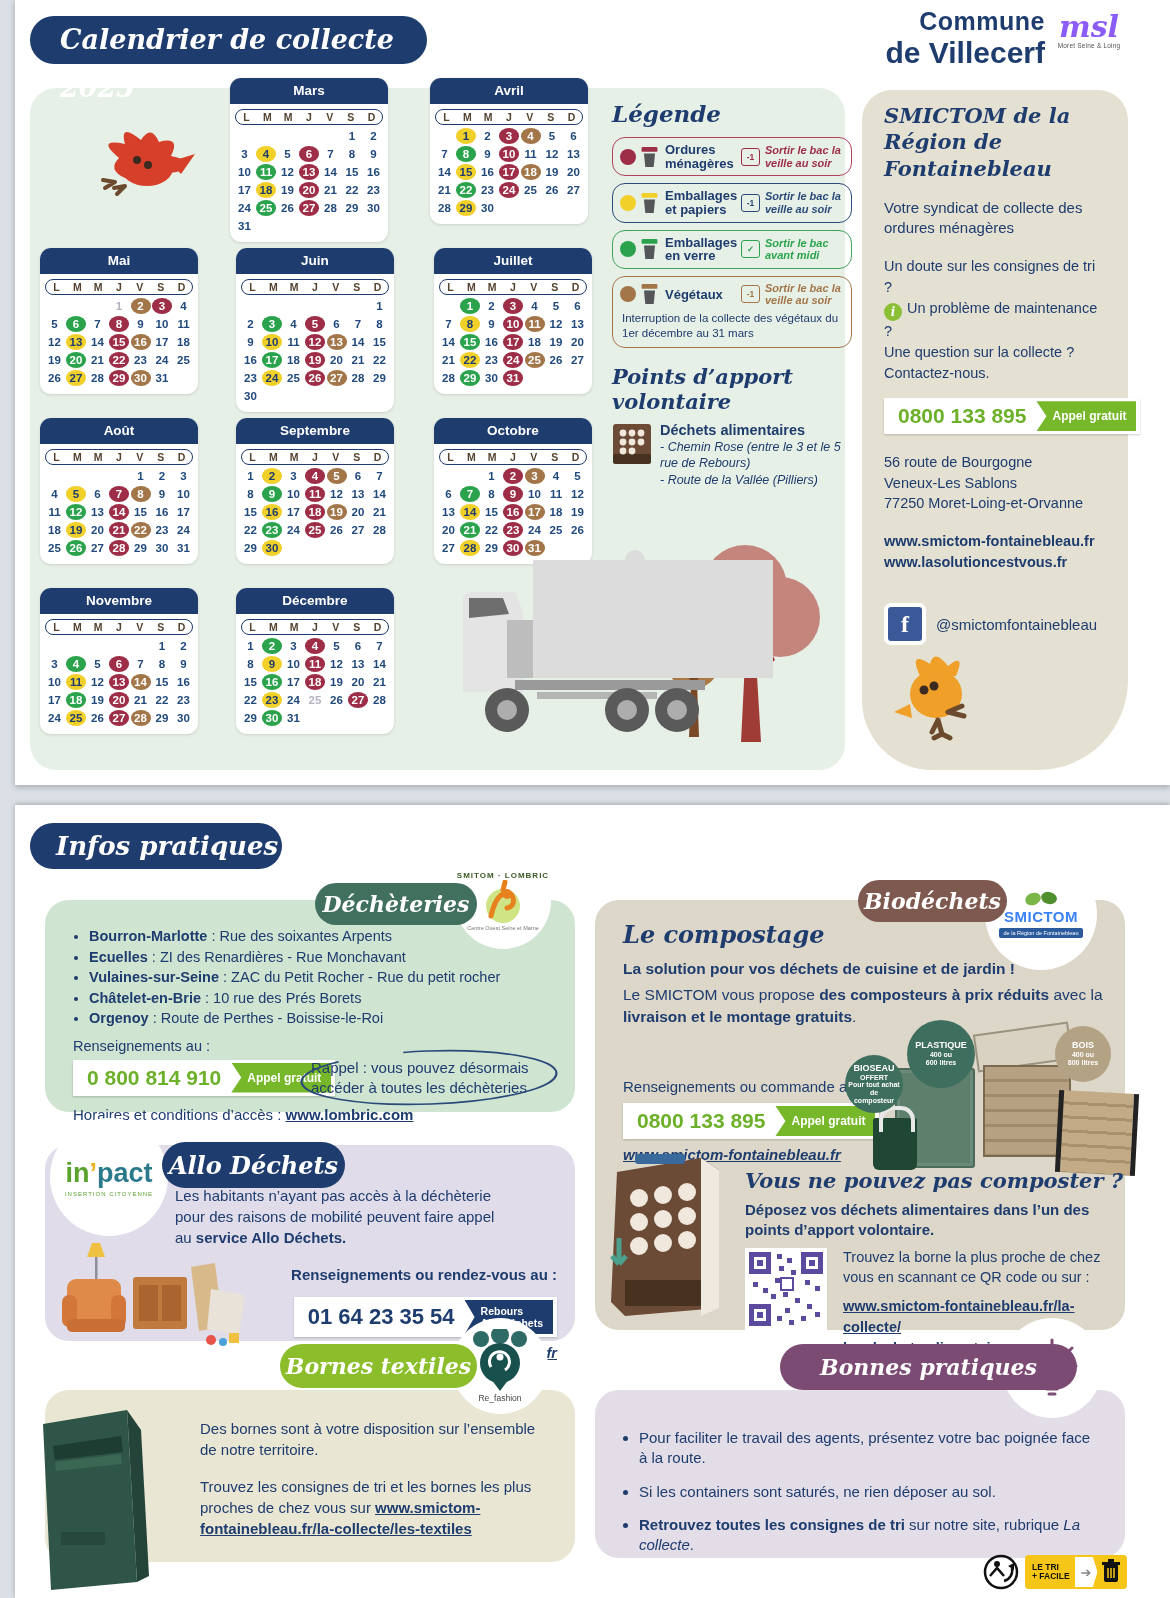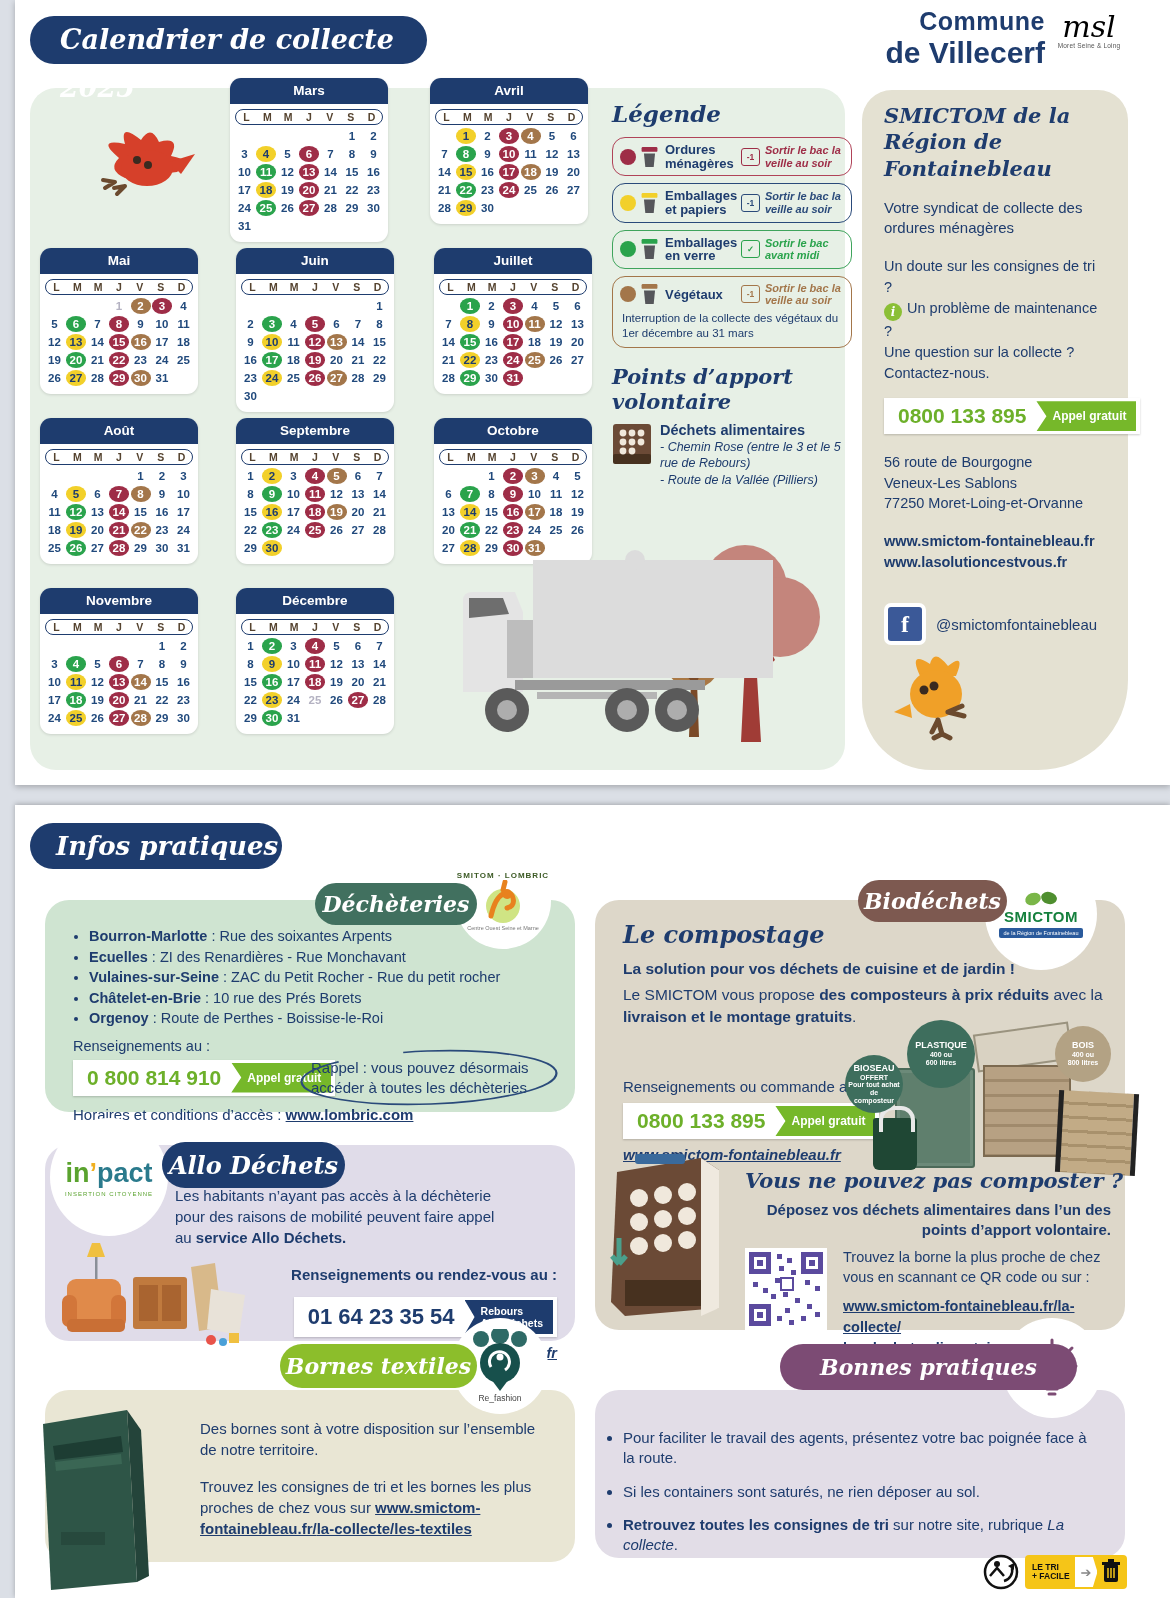--- a/index.html
+++ b/index.html
@@ -10,22 +10,22 @@
   .hand{font-family:"DejaVu Serif",serif;font-style:italic;font-weight:700;}
   .b{font-weight:700}.i{font-style:italic}.u{text-decoration:underline}
 
   
   .title-pill{position:absolute;left:15px;top:16px;width:397px;height:48px;background:#1e3c6e;
     border-radius:24px;color:#fff;font-size:27px;line-height:48px;padding-left:30px;box-sizing:border-box;}
   .commune{position:absolute;left:790px;top:8px;width:240px;text-align:right;line-height:1.1;}
   .commune-l1{font-size:25px;font-weight:800;letter-spacing:.5px;}
   .commune-l2{font-size:30px;font-weight:800;}
   .msl-logo{position:absolute;left:1035px;top:12px;width:78px;height:50px;text-align:center;}
-  .msl-text{display:block;font-family:"DejaVu Serif",serif;font-style:italic;font-weight:400;
-    font-size:30px;line-height:30px;color:#000000;}
+  .msl-text{display:block;font-family:"DejaVu Serif",serif;font-style:italic;font-weight:700;
+    font-size:30px;line-height:30px;color:#8b5cf6;}
   .msl-sub{display:block;font-size:6.5px;color:#555;letter-spacing:.2px;}
   .green-panel{position:absolute;left:15px;top:88px;width:815px;height:682px;background:#e7f0e6;border-radius:26px;}
   .sidebar{position:absolute;left:847px;top:90px;width:266px;height:680px;background:#e4e1d2;
     border-radius:30px 30px 90px 70px;padding:13px 22px;box-sizing:border-box;}
   .sb-title{font-size:21px;line-height:1.25;}
   .sb-sub{margin-top:16px;font-size:15px;line-height:1.35;}
   .sb-questions{margin-top:18px;font-size:14.5px;line-height:1.45;}
   .info-icon{display:inline-block;width:18px;height:18px;background:#8bbf35;border-radius:50%;
     color:#fff;font-weight:700;text-align:center;line-height:18px;font-size:12px;margin-right:5px;vertical-align:-3px;}
   .info-icon::before{content:"i";font-family:"DejaVu Serif",serif;font-style:italic;}
@@ -118,21 +118,21 @@
   .lombric-circle{left:440px;top:48px;width:96px;height:96px;}
   .lombric-top{font-size:8px;font-weight:800;color:#3c5a25;letter-spacing:1px;}
   .lombric-sub{font-size:5.5px;color:#777;margin-top:1px;}
   .inpact-circle{left:35px;top:313px;width:118px;height:118px;}
   .inpact-text{font-size:27px;font-weight:800;}
   .inpact-in{color:#5aa32e}.inpact-apo{color:#f0b020}.inpact-pact{color:#2a7a8c}
   .inpact-sub{font-size:6px;color:#5aa32e;letter-spacing:1px;margin-top:2px;}
   .refashion-circle{left:437px;top:513px;width:96px;height:96px;}
   .refashion-label{font-size:8.5px;color:#444;margin-top:2px;}
   .smictom-circle{left:970px;top:53px;width:112px;height:112px;}
-  .smictom-name{font-size:15px;font-weight:800;color:#15803d;letter-spacing:.5px;}
+  .smictom-name{font-size:15px;font-weight:800;color:#3b82f6;letter-spacing:.5px;}
   .smictom-bar{margin-top:3px;background:#2a5a9c;color:#fff;font-size:5.5px;padding:2px 5px;border-radius:2px;}
   .bulb-circle{left:987px;top:513px;width:100px;height:100px;}
 
   .dech-list{margin:0;padding-left:16px;}
   .dech-list li{font-size:14.5px;line-height:20.5px;color:#1e3c6e;}
   .info-label{font-size:14.5px;margin-top:9px;}
   .dech-phone .phone-num{color:#6db02a;}
   .hours-line{font-size:15px;margin-top:10px;}
   a.link{color:#1e3c6e;font-weight:800;text-decoration:underline;cursor:pointer;}
   .rappel{position:absolute;right:14px;top:148px;width:236px;font-size:15px;line-height:1.3;color:#1e3c6e;
@@ -174,28 +174,28 @@
     border-radius:3px 3px 6px 6px;}
   .bioseau::before{content:"";position:absolute;left:6px;top:-12px;width:28px;height:22px;border:4px solid #e8e8e8;
     border-bottom:none;border-radius:14px 14px 0 0;}
   .wood-a{position:absolute;left:388px;top:165px;width:84px;height:88px;background:repeating-linear-gradient(
     #b7a183 0 12px,#a08a6c 12px 15px);border:2px solid #7c6a50;}
   .wood-a-lid{position:absolute;left:380px;top:128px;width:92px;height:34px;background:#d9d2c2;
     border:2px solid #9a937f;transform:rotate(-8deg);}
   .wood-b{position:absolute;left:462px;top:192px;width:70px;height:82px;background:repeating-linear-gradient(
     #c2ab86 0 11px,#a8916c 11px 14px);border-left:5px solid #222;border-right:5px solid #222;transform:rotate(3deg);}
   .compost-title{position:absolute;left:150px;top:268px;font-size:21px;}
-  .compost-lead{position:absolute;left:150px;top:300px;width:366px;font-size:15px;font-weight:800;line-height:1.35;text-align:right;}
+  .compost-lead{position:absolute;left:150px;top:300px;width:366px;font-size:15px;font-weight:800;line-height:1.35;}
   .borne-big{position:absolute;left:10px;top:250px;}
   .qr{position:absolute;left:150px;top:348px;}
   .qr-text{position:absolute;left:248px;top:348px;width:272px;font-size:14.5px;line-height:1.35;}
   .qr-links{position:absolute;left:248px;top:396px;font-size:14.5px;font-weight:800;}
   .qr-links a{display:block;color:#1e3c6e;text-decoration:underline;line-height:1.45;cursor:pointer;}
 
-  .prat-list{margin:0;padding:38px 24px 0 28px;}
+  .prat-list{margin:0;padding:38px 24px 0 44px;}
   .prat-list li{font-size:15px;line-height:1.35;margin-bottom:13px;color:#1e3c6e;}
 
   .footer-logos{position:absolute;left:968px;top:749px;display:flex;align-items:center;gap:6px;}
   .tri-badge{display:flex;align-items:center;background:#f5c518;border-radius:4px;padding:2px;height:30px;}
   .tri-text{font-size:8.5px;font-weight:800;color:#111;line-height:1.1;padding:0 5px;}
   .tri-arrow{background:#fff;height:30px;display:flex;align-items:center;padding:0 6px;color:#888;
     font-size:13px;clip-path:polygon(0 0,80% 0,100% 50%,80% 100%,0 100%);}
 </style>
 </head>
 <body>

